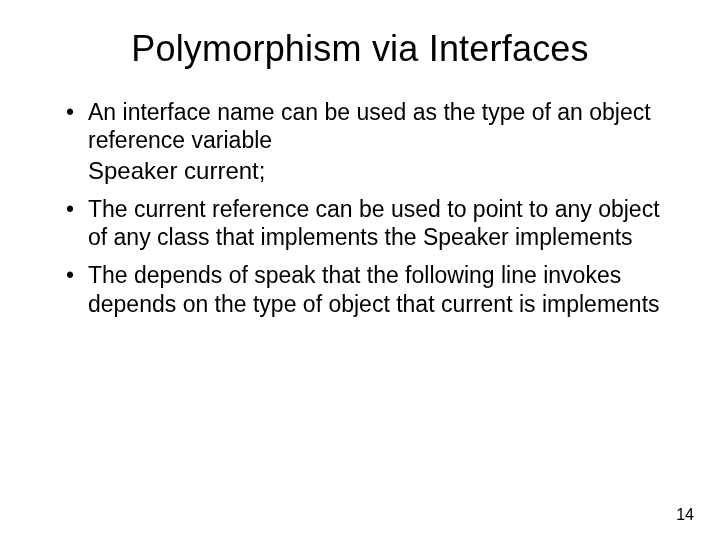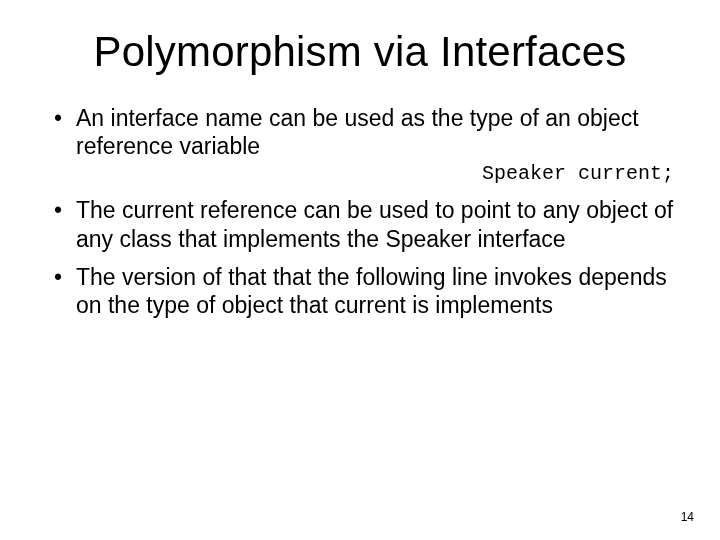--- a/index.html
+++ b/index.html
@@ -13,80 +13,80 @@
     overflow: hidden;
   }
   .slide {
     box-sizing: border-box;
     width: 720px;
     height: 540px;
     padding: 20px 46px 24px 46px;
     position: relative;
   }
   .title {
-    font-size: 42px;
+    font-size: 36px;
     font-weight: 400;
     text-align: center;
     margin: 8px 0 28px 0;
     letter-spacing: 0.2px;
   }
   ul.bullets {
     list-style: none;
-    margin: 0;
+    margin: 12px;
     padding: 0;
   }
   ul.bullets > li {
     position: relative;
     padding-left: 30px;
     font-size: 23px;
     line-height: 1.22;
     margin-bottom: 10px;
   }
   ul.bullets > li::before {
     content: "•";
     position: absolute;
     left: 8px;
     top: 0;
     font-size: 23px;
   }
   .code {
     font-family: Liberation Sans, sans-serif;
   }
   .codeline {
-    font-family: Liberation Mono, monospace;
-    font-size: 20px;
-    text-align: right;
+    font-family: Liberation Sans, sans-serif;
+    font-size: 24px;
+    text-align: left;
     margin: 2px 0 10px 0;
   }
   .pagenum {
     position: absolute;
     right: 26px;
     bottom: 16px;
-    font-size: 12px;
+    font-size: 16px;
   }
 </style>
 </head>
 <body>
 
 <div class="slide">
 
   <h1 class="title">Polymorphism via Interfaces</h1>
 
   <ul class="bullets">
 
     <li>
       <span>An interface name can be used as the type of an object reference variable</span>
       <div class="codeline">Speaker current;</div>
     </li>
 
     <li>
-      <span>The </span><span class="code">current</span><span> reference can be used to point to any object of any class that implements the </span><span class="code">Speaker</span><span> interface</span>
+      <span>The </span><span class="code">current</span><span> reference can be used to point to any object of any class that implements the </span><span class="code">Speaker</span><span> implements</span>
     </li>
 
     <li>
-      <span>The version of </span><span class="code">that</span><span> that the following line invokes depends on the type of object that </span><span class="code">current</span><span> is implements</span>
+      <span>The depends of </span><span class="code">speak</span><span> that the following line invokes depends on the type of object that </span><span class="code">current</span><span> is implements</span>
     </li>
 
   </ul>
 
   <div class="pagenum">14</div>
 
 </div>
 
 </body></html>

